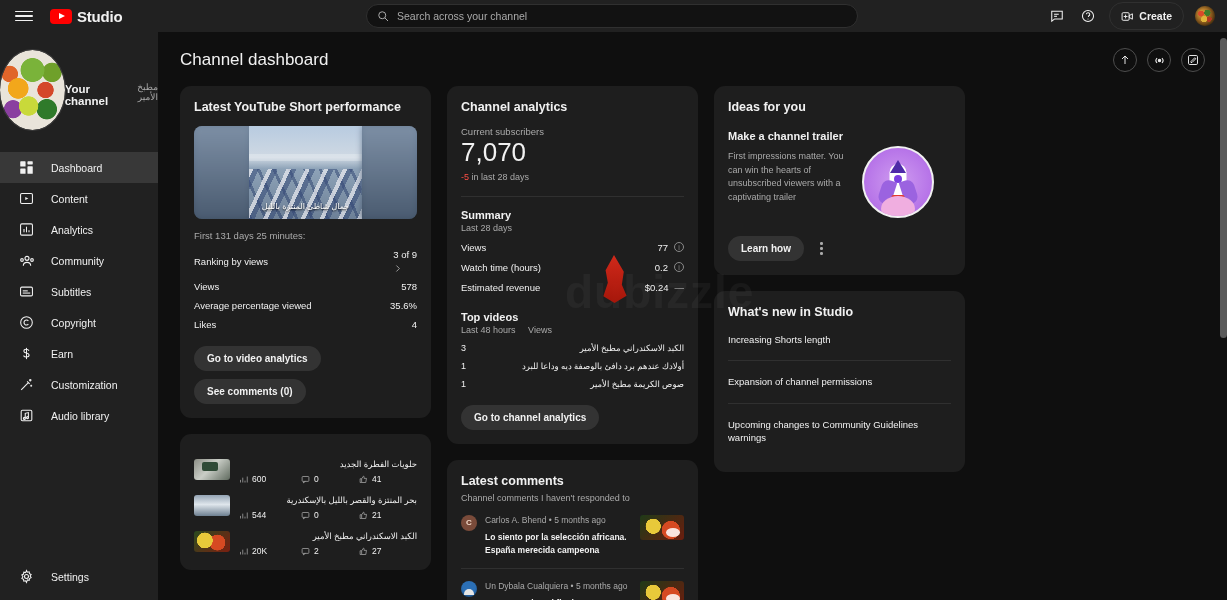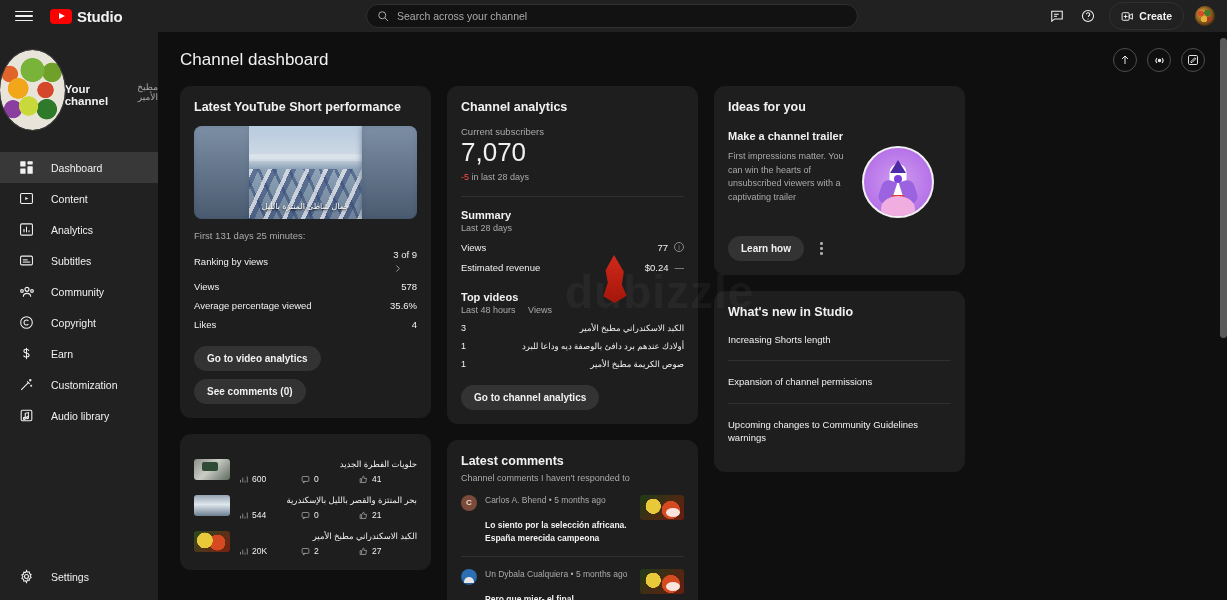--- a/index.html
+++ b/index.html
@@ -207,21 +207,21 @@
 
   
   .cm-sub { font-size:9px; color:#aaa; margin-top:5px; }
   .cm-row { display:flex; gap:8px; align-items:flex-start; margin-top:12px; }
   .cm-av { width:16px;height:16px;border-radius:50%;flex:0 0 16px; display:flex;align-items:center;justify-content:center;font-size:8px;font-weight:700;}
   .cm-av-a { background:#7a4b3a; color:#f1d9c8; }
   .cm-av-b { background: radial-gradient(circle at 50% 35%, #2b6fb5 0 48%, #173f6b 100%); position:relative; overflow:hidden;}
   .cm-av-b::after{content:"";position:absolute;left:3px;bottom:2px;width:10px;height:6px;border-radius:5px 5px 0 0;background:#e6e6e6;}
   .cm-body { flex:1; min-width:0; }
   .cm-meta { font-size:8.5px; color:#aaa; }
-  .cm-text { font-size:8.5px; color:#f1f1f1; font-weight:600; line-height:1.5; margin-top:14px;}
+  .cm-text { font-size:8.5px; color:#f1f1f1; font-weight:600; line-height:1.5; margin-top:6px;}
   .cm-thumb { width:44px;height:25px;border-radius:3px;flex:0 0 44px;
      background: radial-gradient(circle at 30% 45%, #e8c93a 0 22%, transparent 23%),
       radial-gradient(circle at 70% 60%, #d64a22 0 26%, transparent 27%),
       linear-gradient(135deg,#1f3a18,#6b1d0e); position:relative; overflow:hidden;}
   .cm-thumb::after{content:"";position:absolute;right:4px;bottom:3px;width:14px;height:9px;border-radius:50%;background:rgba(255,255,255,.85);}
   .cm-sep { height:1px; background:#303030; margin-top:12px; }
 
   
   .watermark {
     position:absolute; left:565px; top:265px; font-size:46px; font-weight:700;
@@ -330,39 +330,39 @@
           <line x1="8" y1="16.5" x2="8" y2="11"></line>
             <line x1="12" y1="16.5" x2="12" y2="7.5"></line>
             <line x1="16" y1="16.5" x2="16" y2="13"></line>
         </svg>
       </span>
       <span>Analytics</span>
     </div>
 
     <div class="nav-item">
       <span class="ic">
-        <svg width="15" height="15" viewBox="0 0 24 24" fill="none" stroke="#f1f1f1" stroke-width="1.7">
-          <rect x="2.5" y="5" width="19" height="14" rx="2"></rect>
-          <line x1="6" y1="11" x2="14" y2="11"></line>
-            <line x1="6" y1="14.5" x2="18" y2="14.5"></line>
-        </svg>
-      </span>
-      <span>Subtitles</span>
-    </div>
-
-    <div class="nav-item">
-      <span class="ic">
         <svg width="16" height="16" viewBox="0 0 24 24" fill="none" stroke="#f1f1f1" stroke-width="1.7">
           <circle cx="12" cy="8" r="3"></circle>
             <path d="M6.5 19c0-3 2.5-5 5.5-5s5.5 2 5.5 5"></path>
           <circle cx="4.5" cy="10.5" r="2"></circle>
             <circle cx="19.5" cy="10.5" r="2"></circle>
         </svg>
       </span>
       <span>Community</span>
+    </div>
+
+    <div class="nav-item">
+      <span class="ic">
+        <svg width="15" height="15" viewBox="0 0 24 24" fill="none" stroke="#f1f1f1" stroke-width="1.7">
+          <rect x="2.5" y="5" width="19" height="14" rx="2"></rect>
+          <line x1="6" y1="11" x2="14" y2="11"></line>
+            <line x1="6" y1="14.5" x2="18" y2="14.5"></line>
+        </svg>
+      </span>
+      <span>Subtitles</span>
     </div>
 
     <div class="nav-item">
       <span class="ic">
         <svg width="15" height="15" viewBox="0 0 24 24" fill="none" stroke="#f1f1f1" stroke-width="1.7">
           <circle cx="12" cy="12" r="9.3"></circle>
           <path d="M15 9.3a4 4 0 1 0 0 5.4"></path>
         </svg>
       </span>
       <span>Copyright</span>
@@ -586,20 +586,27 @@
         </div>
 
         <div class="divider"></div>
         <div class="sec-title">Summary</div>
         <div class="sec-sub">Last 28 days</div>
 
         <div class="an-row">
           <span>Views</span>
           <span class="v">
             <span>77</span>
+            <span class="info-dot">i</span>
+          </span>
+        </div>
+        <div class="an-row">
+          <span>Watch time (hours)</span>
+          <span class="v">
+            <span>0.2</span>
             <span class="info-dot">i</span>
           </span>
         </div>
         <div class="an-row">
           <span>Estimated revenue</span>
           <span class="v">
             <span>$0.24</span>
             <span style="color:#aaa;">—</span>
           </span>
         </div>

